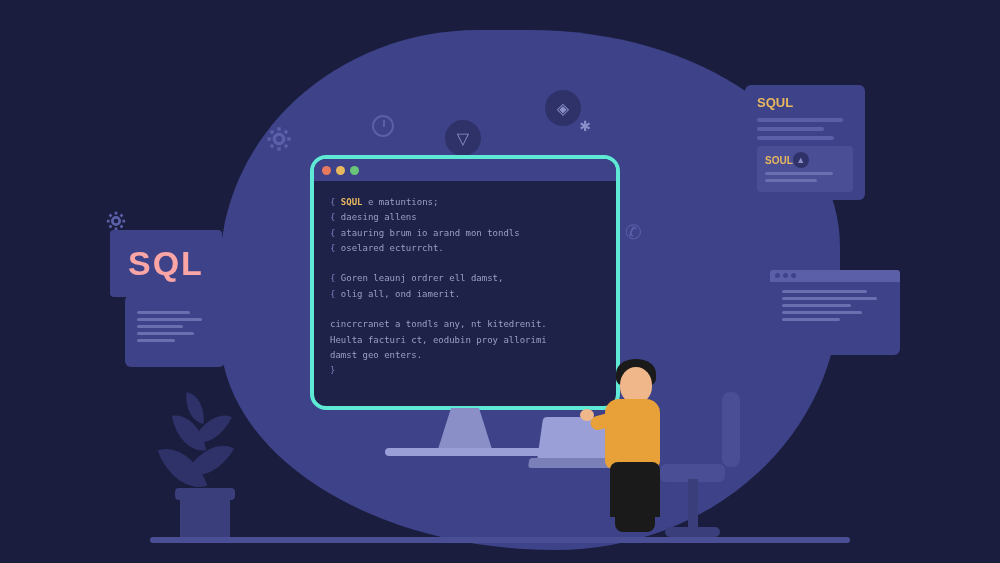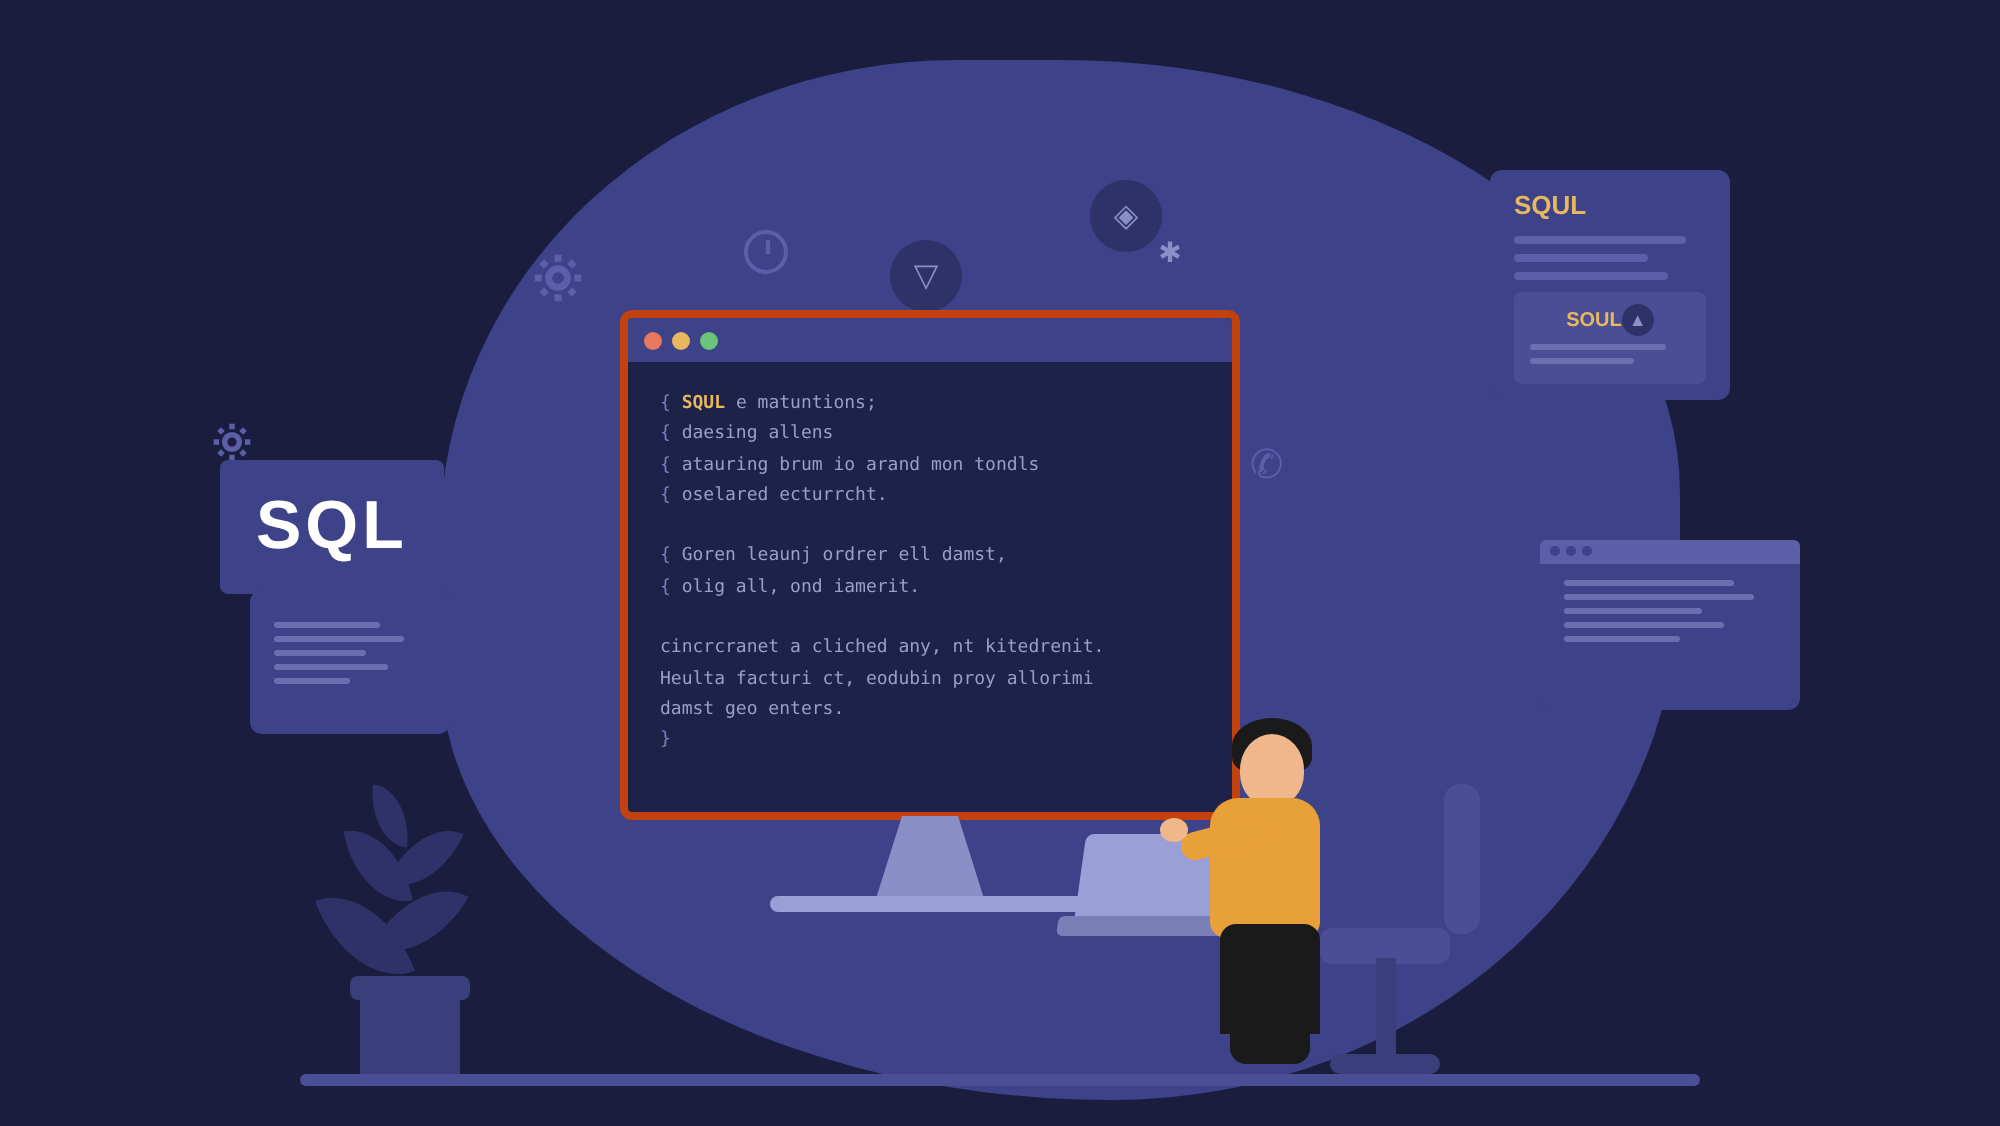--- a/index.html
+++ b/index.html
@@ -1,39 +1,39 @@
 <!DOCTYPE html>
 <html><head>
 <meta charset="utf-8">
 <style>
 *{margin:0;padding:0;box-sizing:border-box}
 body{width:1000px;height:563px;background:#1a1d3d;font-family:Arial,sans-serif;position:relative;overflow:hidden}
 .blob{position:absolute;background:#3d4289;border-radius:50% 60% 55% 65%/55% 50% 60% 50%;width:620px;height:520px;left:220px;top:30px;z-index:0}
-.sql-badge{position:absolute;left:110px;top:230px;background:#3d4289;padding:14px 18px;font-size:34px;font-weight:bold;color:#ffffff;letter-spacing:2px;border-radius:4px}
+.sql-badge{position:absolute;left:110px;top:230px;background:#3d4289;padding:14px 18px;font-size:34px;font-weight:bold;color:#fca5a5;letter-spacing:2px;border-radius:4px}
 .gear1{position:absolute;left:265px;top:125px;width:28px;height:28px}
 .gear2{position:absolute;left:105px;top:210px;width:22px;height:22px}
 .gear{fill:none;stroke:#5a5fa8;stroke-width:3}
 .clock{position:absolute;left:372px;top:115px;width:22px;height:22px;border:2px solid #5a5fa8;border-radius:50%}
 .clock::after{content:'';position:absolute;left:9px;top:3px;width:2px;height:7px;background:#5a5fa8}
 .icon-circ{position:absolute;width:36px;height:36px;border-radius:50%;background:#2e3268;display:flex;align-items:center;justify-content:center;color:#8a8fc8;font-size:16px}
 .ic1{left:445px;top:120px}
 .ic2{left:545px;top:90px}
 .ic3{left:577px;top:118px;width:16px;height:16px;background:none;font-size:14px}
 .phone{position:absolute;left:625px;top:220px;width:24px;height:24px;color:#5a5fa8;font-size:20px}
 .plant{position:absolute;left:155px;bottom:20px;width:100px;height:160px}
 .pot{position:absolute;bottom:0;left:25px;width:50px;height:45px;background:#3a3e7a;border-radius:0 0 6px 6px}
 .pot::before{content:'';position:absolute;top:-10px;left:-5px;width:60px;height:12px;background:#3a3e7a;border-radius:4px}
 .leaf{position:absolute;background:#2e3268;border-radius:0 100% 0 100%}
 .l1{width:35px;height:50px;bottom:50px;left:10px;transform:rotate(-20deg)}
 .l2{width:30px;height:45px;bottom:60px;left:40px;transform:rotate(30deg) scaleX(-1)}
 .l3{width:28px;height:40px;bottom:90px;left:20px;transform:rotate(-10deg)}
 .l4{width:25px;height:38px;bottom:95px;left:45px;transform:rotate(25deg) scaleX(-1)}
 .l5{width:20px;height:30px;bottom:120px;left:30px;transform:rotate(5deg)}
 .monitor{position:absolute;left:310px;top:155px;width:310px;height:300px;z-index:2}
-.screen{width:310px;height:255px;background:#1f2248;border:4px solid #c2410c;border-radius:6px;overflow:hidden}
+.screen{width:310px;height:255px;background:#1f2248;border:4px solid #5eead4;border-radius:16px;overflow:hidden}
 .tbar{height:22px;background:#3d4289;display:flex;align-items:center;padding:0 8px;gap:5px}
 .dot{width:9px;height:9px;border-radius:50%}
 .d1{background:#e8795e}.d2{background:#e8b85e}.d3{background:#6ac47a}
 .code{padding:14px 16px;font-size:9px;line-height:1.7;color:#9a9fc8;font-family:monospace}
 .code .kw{color:#e8b85e;font-weight:bold}
 .code .br{color:#7a7fc0}
 .code div{white-space:nowrap}
 .stand{width:70px;height:40px;background:#8a8fc8;margin:-2px auto 0;clip-path:polygon(30% 0,70% 0,88% 100%,12% 100%)}
 .base{width:160px;height:8px;background:#9a9fd8;margin:0 auto;border-radius:4px}
 .desk{position:absolute;bottom:20px;left:150px;width:700px;height:6px;background:#4a4f95;border-radius:3px;z-index:1}
@@ -50,21 +50,21 @@
 .chair{position:absolute;left:660px;bottom:26px;width:80px;height:140px;z-index:2}
 .seat{position:absolute;bottom:55px;width:65px;height:18px;background:#4a4f95;border-radius:6px}
 .back{position:absolute;bottom:70px;right:0;width:18px;height:75px;background:#4a4f95;border-radius:8px}
 .pole{position:absolute;bottom:8px;left:28px;width:10px;height:50px;background:#3a3e7a}
 .wheels{position:absolute;bottom:0;left:5px;width:55px;height:10px;background:#3a3e7a;border-radius:5px}
 .card{position:absolute;background:#3d4289;border-radius:6px;padding:10px 12px}
 .card-sql{right:135px;top:85px;width:120px;height:115px}
 .card-sql .title{color:#e8b85e;font-weight:bold;font-size:13px;margin-bottom:8px}
 .line{height:4px;background:#5a5fa8;border-radius:2px;margin:5px 0}
 .sub-card{background:#4a4f95;border-radius:4px;padding:6px 8px;margin-top:6px}
-.sub-card .stitle{color:#e8b85e;font-size:10px;font-weight:bold;margin-bottom:4px;display:flex;justify-content:center;align-items:center}
+.sub-card .stitle{color:#e8b85e;font-size:10px;font-weight:bold;margin-bottom:4px;display:flex;justify-content:flex-start;align-items:center}
 .sub-card .ic{width:16px;height:16px;background:#2e3268;border-radius:50%;display:inline-flex;align-items:center;justify-content:center;font-size:9px;color:#8a8fc8}
 .card-code1{left:125px;top:295px;width:100px;height:72px;padding:12px}
 .card-code2{right:100px;top:270px;width:130px;height:85px}
 .card-code2 .hdr{height:12px;background:#5a5fa8;border-radius:3px 3px 0 0;margin:-10px -12px 8px;display:flex;gap:3px;padding:3px 5px}
 .card-code2 .hdr span{width:5px;height:5px;background:#3d4289;border-radius:50%}
 .sline{height:3px;background:#6a6fb0;border-radius:2px;margin:4px 0}
 </style>
 </head>
 <body>
 
@@ -103,21 +103,21 @@
     </div>
     <div class="code" id="code-block">
         <div><span class="br">{</span> <span class="kw">SQUL</span> e matuntions;</div>
         <div><span class="br">{</span> daesing allens</div>
         <div><span class="br">{</span> atauring brum io arand mon tondls</div>
         <div><span class="br">{</span> oselared ecturrcht.</div>
         <div>&nbsp;</div>
         <div><span class="br">{</span> Goren leaunj ordrer ell damst,</div>
         <div><span class="br">{</span> olig all, ond iamerit.</div>
         <div>&nbsp;</div>
-        <div>cincrcranet a cliched any, nt kitedrenit.</div>
+        <div>cincrcranet a tondls any, nt kitedrenit.</div>
         <div>Heulta facturi ct, eodubin proy allorimi</div>
         <div>damst geo enters.</div>
         <div><span class="br">}</span> &nbsp;</div>
       </div>
   </div>
   <div class="stand"></div>
   <div class="base"></div>
 </div>
 
 <div class="card card-sql">

